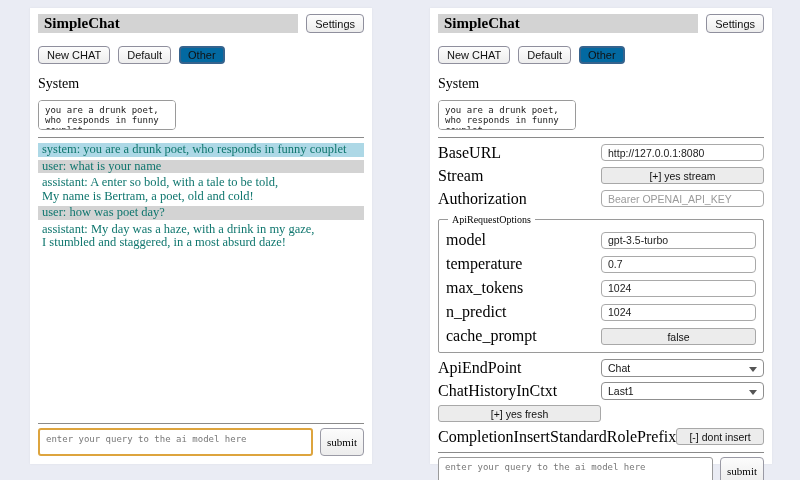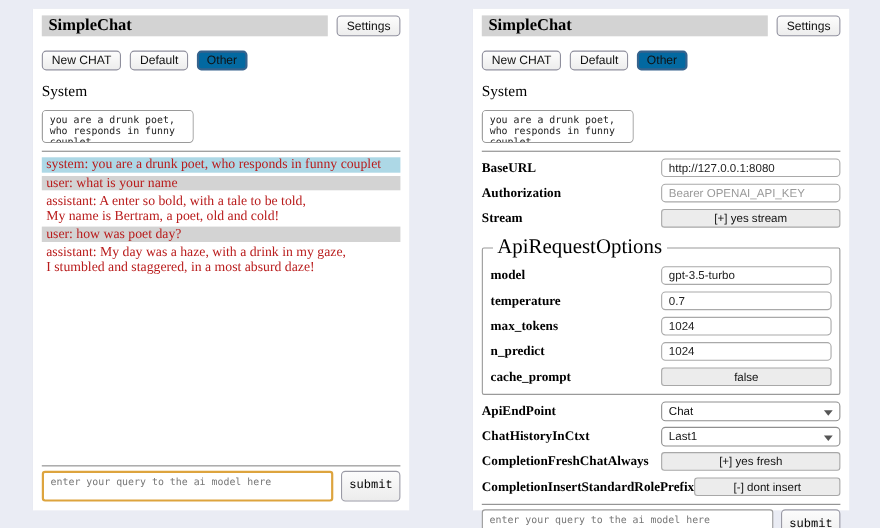--- a/index.html
+++ b/index.html
@@ -44,63 +44,63 @@
     font-family:"DejaVu Sans Mono", monospace; font-size:9px;
     border:1px solid #9a9a9a; border-radius:4px; padding:4px 6px;
     color:#222; outline:none;
   }
   .rule { border:none; border-top:1px solid #8a8a8a; margin:7px 0 0 0; }
 
   
   .chat-log { margin-top:5px; }
   .msg {
     font-size:12.5px; line-height:13.5px; padding:0px 4px;
-    margin-bottom:3px; white-space:pre-line; color:#b91c1c;
+    margin-bottom:3px; white-space:pre-line; color:#0f766e;
   }
   .msg-system { background:#add8e6; }
   .msg-user { background:#d3d3d3; }
   .msg-assistant { background:#ffffff; }
 
   .spacer { flex:1; }
 
   
   .query-row { display:flex; gap:7px; margin-top:4px; align-items:stretch; }
   .query-ta {
     flex:1; resize:none; height:28px;
     font-family:"DejaVu Sans Mono", monospace; font-size:9px;
     border:1px solid #9a9a9a; border-radius:3px; padding:4px 6px; outline:none;
   }
   .query-ta.focused { border:2px solid #dda43e; }
   .query-ta::placeholder { color:#777; }
   .submit-btn {
-    font-family:Liberation Mono, monospace; font-size:11px;
+    font-family:Liberation Serif, serif; font-size:11px;
     background:linear-gradient(#fcfcfc,#ececec);
     border:1px solid #9a9aa5; border-radius:4px; padding:0 6px; cursor:pointer;
   }
 
   
   .srow { display:flex; align-items:center; margin-top:6px; min-height:17px; }
-  .srow .lbl { flex:1; font-size:12px;font-weight:bold; }
+  .srow .lbl { flex:1; font-size:16px; }
   .srow .control { width:50%; display:flex; }
   .tin {
     width:100%; font-family:"Liberation Sans", sans-serif; font-size:10.5px;
     border:1px solid #a9a9a9; border-radius:4px; padding:2px 6px;
     color:#222; outline:none; height:17px;
   }
   .tin::placeholder { color:#9a9a9a; }
   .wbtn {
     width:100%; font-family:"Liberation Sans", sans-serif; font-size:10.5px;
     background:#ececec; border:1px solid #a8a8a8; border-radius:3px;
     padding:2px 4px; height:17px; cursor:pointer; color:#111;
   }
   .fset {
     border:1px solid #9a9a9a; border-radius:2px;
     margin-top:7px; padding:0 7px 7px 7px;
   }
-  .fset legend { font-size:19px; padding:0 4px; margin-left:2px; }
+  .fset legend { font-size:10px; padding:0 4px; margin-left:2px; }
   .fakeselect {
     width:100%; position:relative; background:#fff;
     border:1px solid #8f8f8f; border-radius:4px; height:18px;
     font-family:"Liberation Sans", sans-serif; font-size:10.5px;
     padding:2px 18px 2px 6px; cursor:pointer; color:#111;
   }
   .chev {
     position:absolute; right:6px; top:7px; width:0; height:0;
     border-left:4px solid transparent; border-right:4px solid transparent;
     border-top:5px solid #555;
@@ -157,29 +157,29 @@
   </div>
   <hr class="rule">
 
   <div class="srow">
     <span class="lbl">BaseURL</span>
     <span class="control">
         <input class="tin" value="http://127.0.0.1:8080" style="">
       </span>
   </div>
   <div class="srow">
+    <span class="lbl">Stream</span>
+    <span class="control">
+        <button class="wbtn">[+] yes stream</button>
+      </span>
+  </div>
+  <div class="srow">
     <span class="lbl">Authorization</span>
     <span class="control">
         <input class="tin" placeholder="Bearer OPENAI_API_KEY" style="">
-      </span>
-  </div>
-  <div class="srow">
-    <span class="lbl">Stream</span>
-    <span class="control">
-        <button class="wbtn">[+] yes stream</button>
       </span>
   </div>
 
   <fieldset class="fset">
     <legend>ApiRequestOptions</legend>
     <div class="srow">
       <span class="lbl">model</span>
       <span class="control">
           <input class="tin" value="gpt-3.5-turbo" style="">
         </span>
@@ -216,21 +216,20 @@
       <span class="fakeselect"><span>Chat</span><span class="chev"></span></span>
     </span>
   </div>
   <div class="srow">
     <span class="lbl">ChatHistoryInCtxt</span>
     <span class="control">
       <span class="fakeselect"><span>Last1</span><span class="chev"></span></span>
     </span>
   </div>
   <div class="srow">
-    <span class="lbl">CompletionFreshChatAlways</span>
     <span class="control">
         <button class="wbtn">[+] yes fresh</button>
       </span>
   </div>
   <div class="srow">
     <span class="lbl">CompletionInsertStandardRolePrefix</span>
     <span class="control">
         <button class="wbtn">[-] dont insert</button>
       </span>
   </div>

